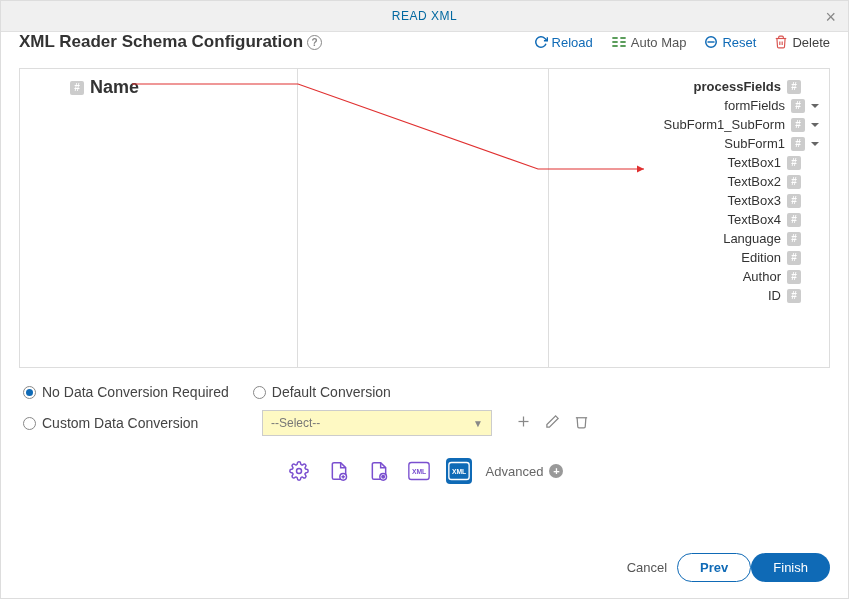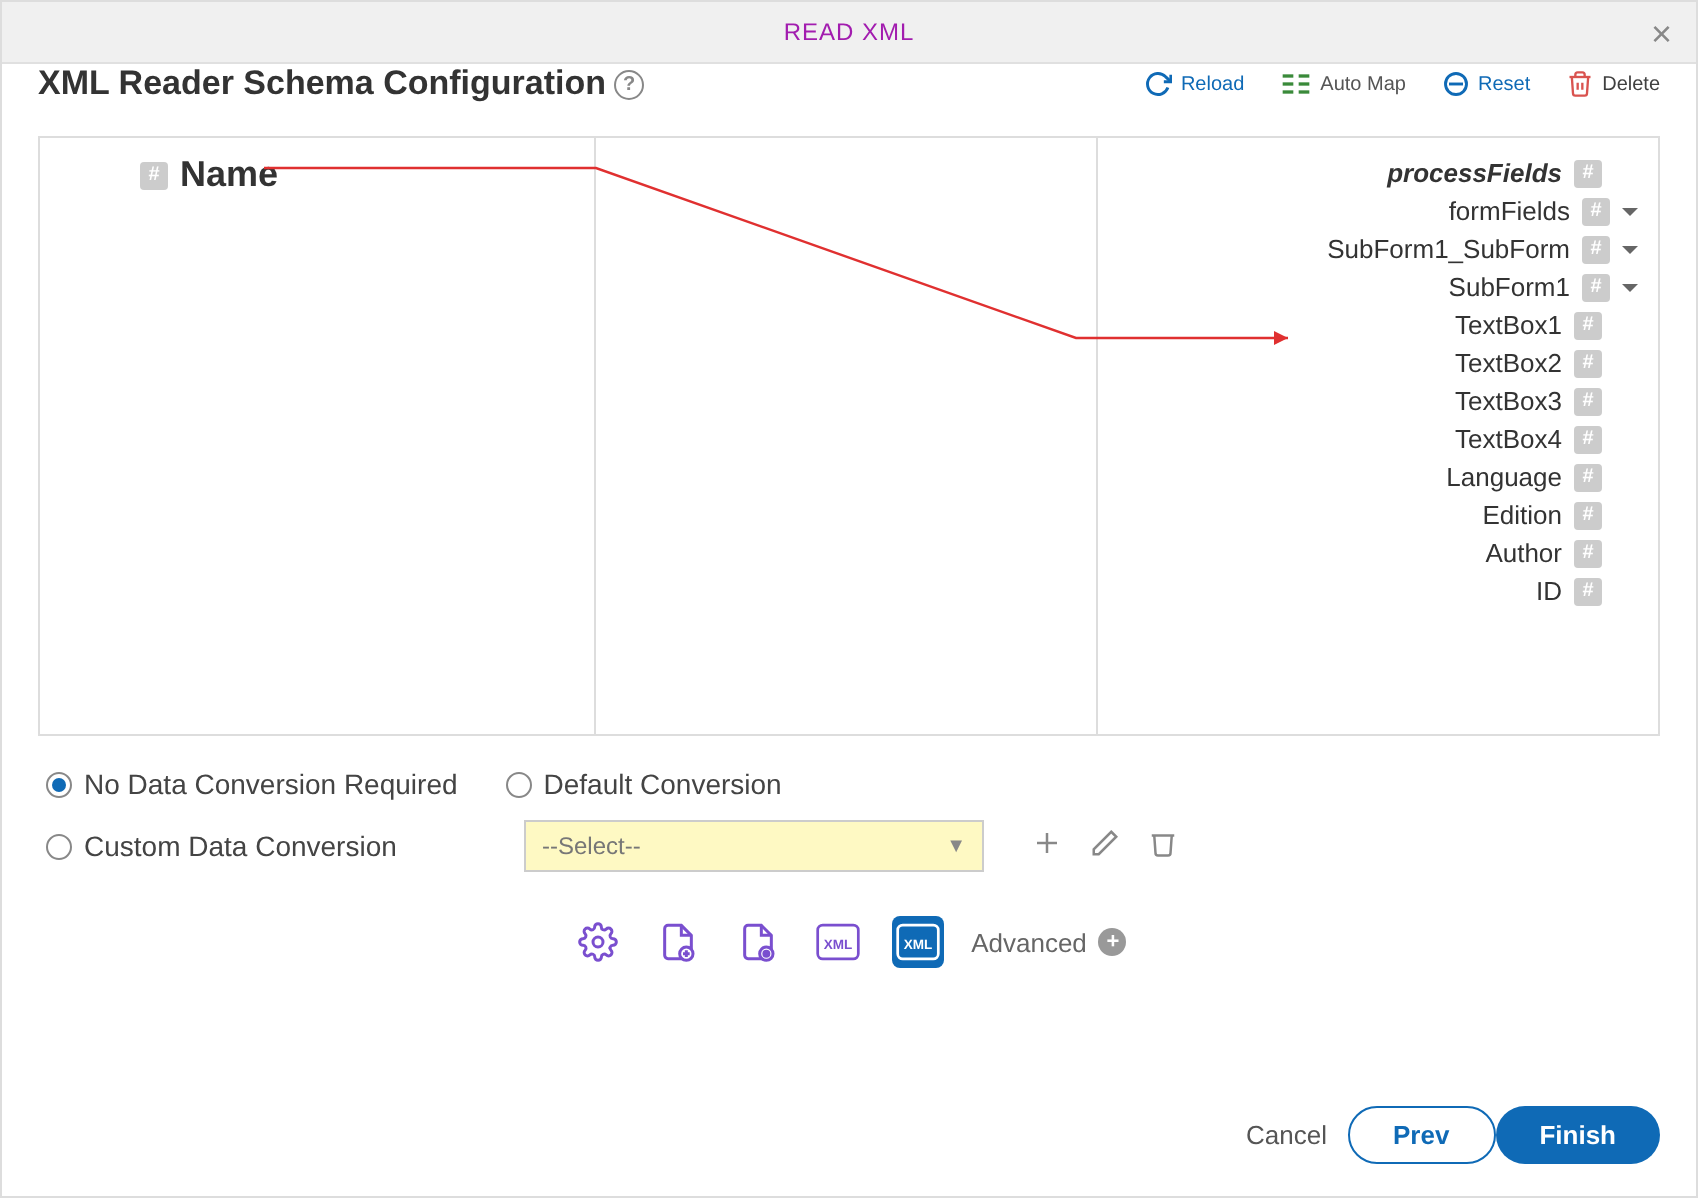--- a/index.html
+++ b/index.html
@@ -1,64 +1,64 @@
 <!DOCTYPE html>
 <html><head>
 <meta charset="utf-8">
 <style>
 * { box-sizing: border-box; margin: 0; padding: 0; }
 body { font-family: -apple-system, BlinkMacSystemFont, "Segoe UI", Arial, sans-serif; font-size: 13px; color: #333; background: #fff; width: 849px; height: 599px; overflow: hidden; }
 .dialog { width: 849px; height: 599px; border: 1px solid #ddd; display: flex; flex-direction: column; }
 .titlebar { background: #f0f0f0; padding: 8px 12px; display: flex; align-items: center; justify-content: center; position: relative; border-bottom: 1px solid #e0e0e0; }
-.titlebar-text { font-size: 12px; color: #a21caf; letter-spacing: 0.5px; }
+.titlebar-text { font-size: 12px; color: #0369a1; letter-spacing: 0.5px; }
 .close-x { position: absolute; right: 12px; top: 6px; font-size: 18px; color: #888; cursor: pointer; }
 .content { padding: 0 18px 8px 18px; flex: 1; display: flex; flex-direction: column; }
 .header-row { display: flex; justify-content: space-between; align-items: center; margin-bottom: 16px; }
 .heading { font-size: 17px; font-weight: 600; color: #333; display: flex; align-items: center; gap: 4px; }
 .help-icon { display: inline-flex; width: 15px; height: 15px; border: 1.5px solid #888; border-radius: 50%; align-items: center; justify-content: center; font-size: 10px; color: #888; }
 .actions { display: flex; gap: 18px; align-items: center; }
-.action { display: flex; align-items: center; gap: 4px; font-size: 10px; cursor: pointer; justify-content: space-between; }
+.action { display: flex; align-items: center; gap: 4px; font-size: 13px; cursor: pointer; justify-content: space-between; }
 .action.blue { color: #0f6ab6; }
 .action.red { color: #404040; }
 .action.green svg { stroke: #3a8a3a; }
 .action.green { color: #555; }
 .mapping-area { border: 1px solid #ddd; height: 300px; display: flex; position: relative; }
 .left-pane { width: 278px; border-right: 1px solid #ddd; }
 .mid-pane { flex: 1; border-right: 1px solid #ddd; position: relative; }
 .right-pane { width: 280px; }
 .field-row { display: flex; align-items: center; padding: 4px 8px; gap: 6px; }
 .field-row.left { padding-left: 50px; padding-top: 8px; }
 .hash-badge { display: inline-flex; width: 14px; height: 14px; background: #ccc; border-radius: 2px; align-items: center; justify-content: center; font-size: 10px; color: #fff; font-weight: bold; }
 .hash-badge.after { margin-left: 2px; }
 .field-label { font-size: 18px; font-weight: 600; }
 .right-tree { padding: 8px 8px 8px 4px; }
 .tree-row { display: flex; align-items: center; justify-content: flex-end; gap: 4px; padding: 2px 0; font-size: 13px; }
 .tree-row .label { color: #333; }
-.tree-row.bold .label { font-weight: 600; font-style: italic; }
+.tree-row.bold .label { font-weight: 600; }
 .chevron { width: 12px; height: 12px; display: inline-flex; align-items: center; justify-content: center; color: #666; }
 .chevron svg { width: 10px; height: 10px; }
 .spacer-chev { width: 16px; }
 .mapping-line { position: absolute; top: 0; left: 0; pointer-events: none; }
 .conversion-area { padding: 16px 4px 8px 4px; display: flex; flex-wrap: wrap; gap: 10px 24px; align-items: center; }
 .radio-item { display: flex; align-items: center; gap: 6px; font-size: 14px; color: #444; cursor: pointer; }
 .radio-circle { width: 13px; height: 13px; border: 1.5px solid #888; border-radius: 50%; display: inline-flex; align-items: center; justify-content: center; }
 .radio-circle.checked::after { content: ""; width: 7px; height: 7px; background: #0f6ab6; border-radius: 50%; }
 .select-box { width: 230px; height: 26px; border: 1px solid #ccc; background: #fef9c3; display: flex; align-items: center; justify-content: space-between; padding: 0 8px; font-size: 12px; color: #777; }
 .select-caret { color: #888; font-size: 10px; }
 .conv-icons { display: flex; gap: 14px; align-items: center; color: #888; }
 .conv-icons span { cursor: pointer; }
 .bottom-icons { display: flex; justify-content: center; align-items: center; gap: 14px; padding: 14px 0 8px 0; }
 .bottom-icons .icon-btn { width: 26px; height: 26px; display: flex; align-items: center; justify-content: center; cursor: pointer; border-radius: 4px; }
 .bottom-icons .icon-btn.active { background: #0f6ab6; }
 .advanced { display: flex; align-items: center; gap: 6px; font-size: 13px; color: #666; cursor: pointer; }
 .plus-circle { width: 14px; height: 14px; border-radius: 50%; background: #999; color: #fff; display: inline-flex; align-items: center; justify-content: center; font-size: 11px; font-weight: bold; }
 .footer { display: flex; justify-content: flex-end; align-items: center; padding: 12px 18px 16px 18px; }
 .btn-text { font-size: 13px; color: #555; cursor: pointer; padding: 6px 10px; }
 .btn-outline { border: 1.5px solid #0f6ab6; color: #0f6ab6; background: #fff; border-radius: 16px; padding: 6px 22px; font-size: 13px; font-weight: 600; cursor: pointer; }
-.btn-primary { border: none; color: #fff; background: #0f6ab6; border-radius: 16px; padding: 7px 22px; font-size: 13px; font-weight: 700; cursor: pointer; }
+.btn-primary { border: none; color: #fff; background: #0f6ab6; border-radius: 16px; padding: 7px 22px; font-size: 13px; font-weight: 400; cursor: pointer; }
 .row2 { width: 100%; display: flex; align-items: center; gap: 24px; }
 </style>
 </head>
 <body>
 
 <div class="dialog">
   <div class="titlebar">
     <span class="titlebar-text">READ XML</span>
     <span class="close-x">×</span>
   </div>

